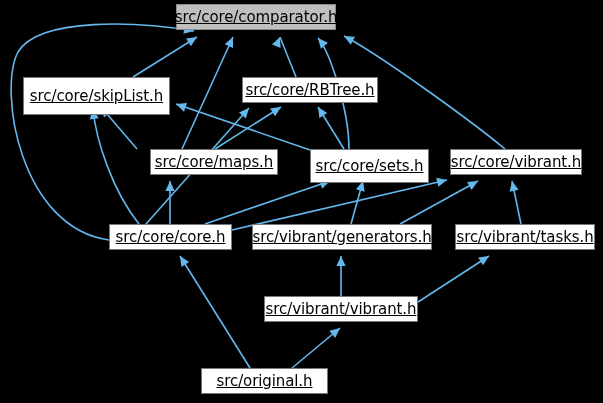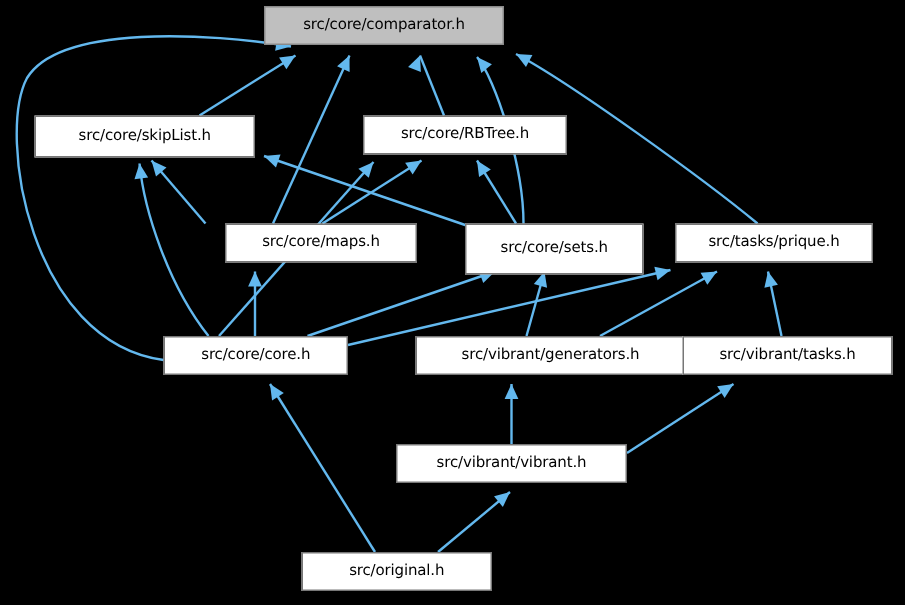--- a/index.html
+++ b/index.html
@@ -1,22 +1,22 @@
 <!DOCTYPE html>
 <html><head>
 <meta charset="utf-8">
 <style>
   html,body{margin:0;padding:0;background:#000;}
   #graph{position:relative;width:603px;height:403px;background:#000;overflow:hidden;
          font-family:"DejaVu Sans","Liberation Sans",sans-serif;}
   #edges{position:absolute;left:0;top:0;width:603px;height:403px;}
   .node{position:absolute;box-sizing:border-box;border:1px solid #777;
-        background:#fff;color:#000;font-size:10px;line-height:1;
+        background:#fff;color:#000;font-size:15px;line-height:1;
         display:flex;align-items:center;justify-content:center;
-        white-space:nowrap;letter-spacing:-0.1px;z-index:5;}
+        white-space:nowrap;letter-spacing:-0.1px;z-index:5;text-decoration:underline;}
   .node.root{background:#bfbfbf;border-color:#8a8a8a;}
 </style>
 </head>
 <body>
 
 <div id="graph">
   <svg id="edges" xmlns="http://www.w3.org/2000/svg" viewBox="0 0 603 403">
       <path d="M 133 77 L 197 37" fill="none" stroke="#63b8ee" stroke-width="1.6"></path>
       <polygon points="197,37 190.938,46.209999999999994 186.062,38.39" fill="#63b8ee"></polygon>
       <path d="M 296 77 L 280 37" fill="none" stroke="#63b8ee" stroke-width="1.6"></path>
@@ -58,39 +58,39 @@
       <path d="M 418 302 L 489 256" fill="none" stroke="#63b8ee" stroke-width="1.6"></path>
       <polygon points="489,256 483.084,265.26399999999995 478.11600000000004,257.536" fill="#63b8ee"></polygon>
       <path d="M 250 368 L 180 256" fill="none" stroke="#63b8ee" stroke-width="1.6"></path>
       <polygon points="180,256 189.21,262.062 181.39000000000001,266.938" fill="#63b8ee"></polygon>
       <path d="M 292 368 L 340 328" fill="none" stroke="#63b8ee" stroke-width="1.6"></path>
       <polygon points="340,328 335.244,337.94199999999995 329.356,330.858" fill="#63b8ee"></polygon>
     </svg>
 <div class="node root" style="left: 176px; top: 4px; width: 160px; height: 26px;">
       <span>src/core/comparator.h</span>
     </div>
-    <div class="node" style="left: 23px; top: 77px; width: 147px; height: 28px;">
+    <div class="node" style="left: 23px; top: 77px; width: 147px; height: 38px;">
       <span>src/core/skipList.h</span>
     </div>
     <div class="node" style="left: 242px; top: 77px; width: 136px; height: 26px; align-items: center;">
       <span>src/core/RBTree.h</span>
     </div>
     <div class="node" style="left: 106px; top: 149px; width: 128px; height: 26px; margin-left: 44px;">
       <span>src/core/maps.h</span>
     </div>
     <div class="node" style="left: 310px; top: 149px; width: 119px; height: 34px;">
       <span>src/core/sets.h</span>
     </div>
     <div class="node" style="left: 450px; top: 149px; width: 132px; height: 26px;">
-      <span>src/tasks/prique.h</span>
+      <span>src/core/vibrant.h</span>
     </div>
     <div class="node" style="left: 109px; top: 224px; width: 123px; height: 26px;">
       <span>src/core/core.h</span>
     </div>
-    <div class="node" style="left: 252px; top: 224px; width: 180px; height: 26px; margin-left: 25px;">
+    <div class="node" style="left: 252px; top: 224px; width: 180px; height: 26px;">
       <span>src/vibrant/generators.h</span>
     </div>
     <div class="node" style="left: 455px; top: 224px; width: 140px; height: 26px;">
       <span>src/vibrant/tasks.h</span>
     </div>
     <div class="node" style="left: 264px; top: 296px; width: 154px; height: 26px;">
       <span>src/vibrant/vibrant.h</span>
     </div>
     <div class="node" style="left: 201px; top: 368px; width: 127px; height: 26px;">
       <span>src/original.h</span>

